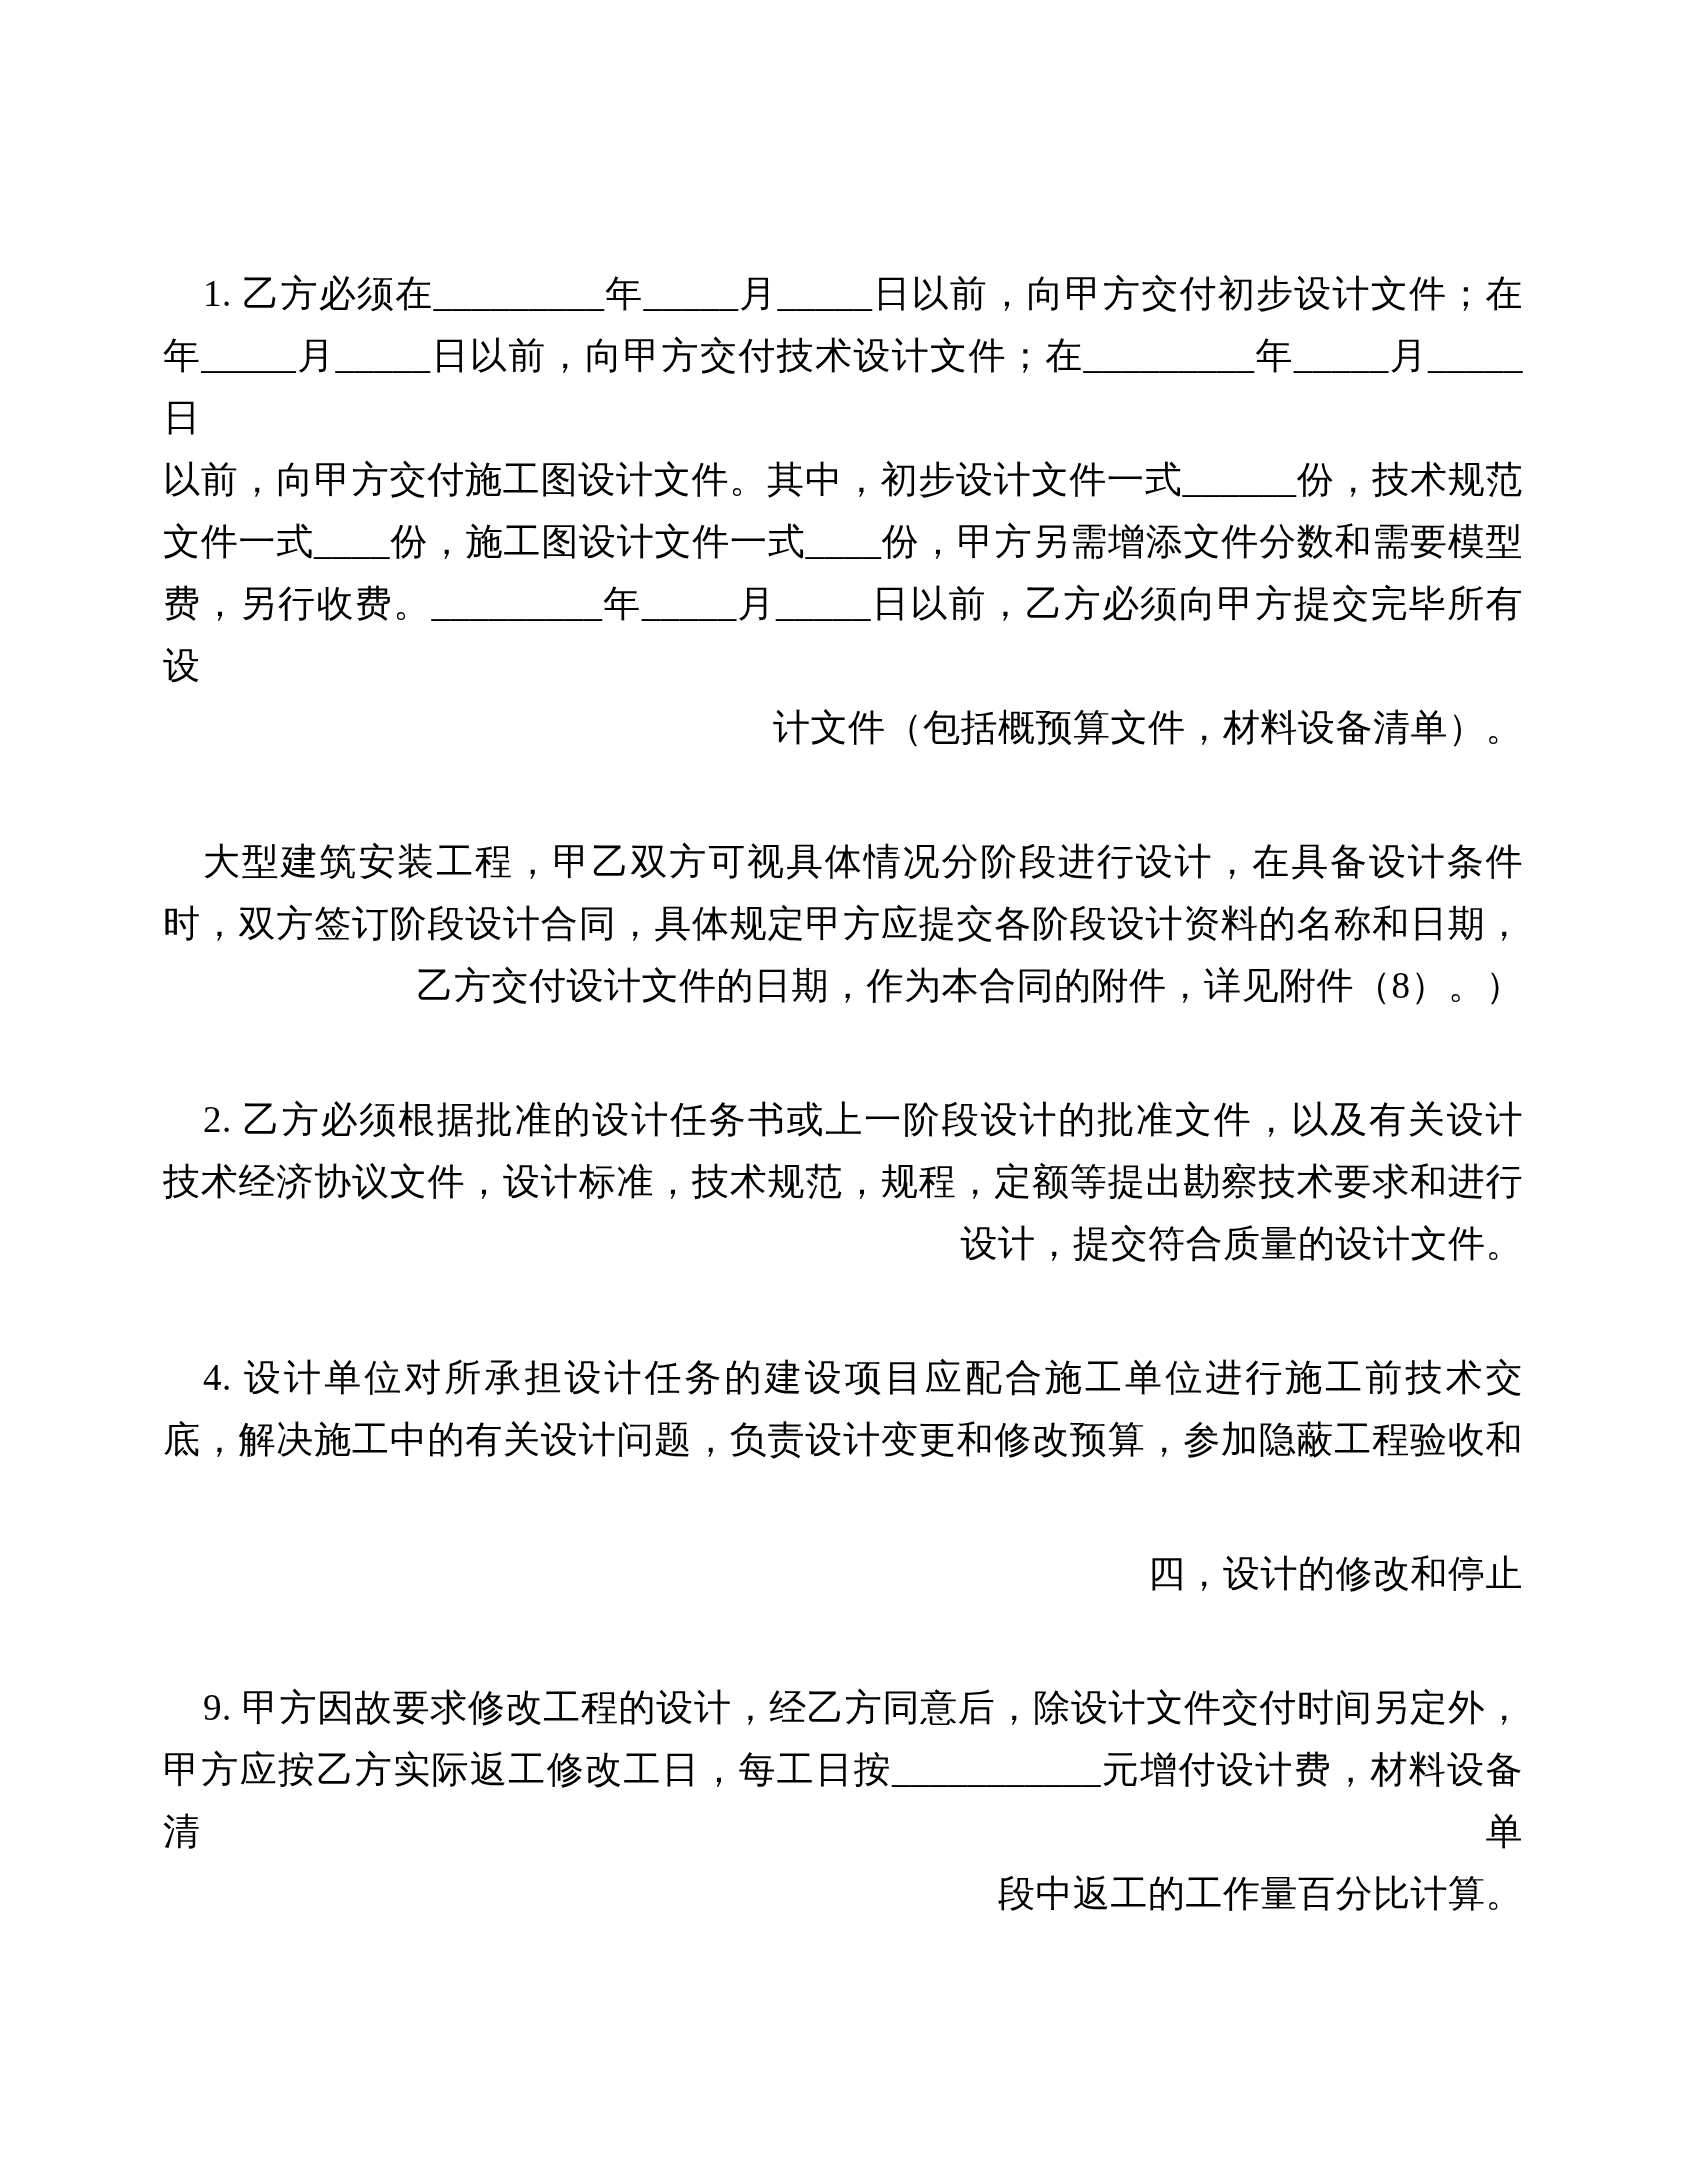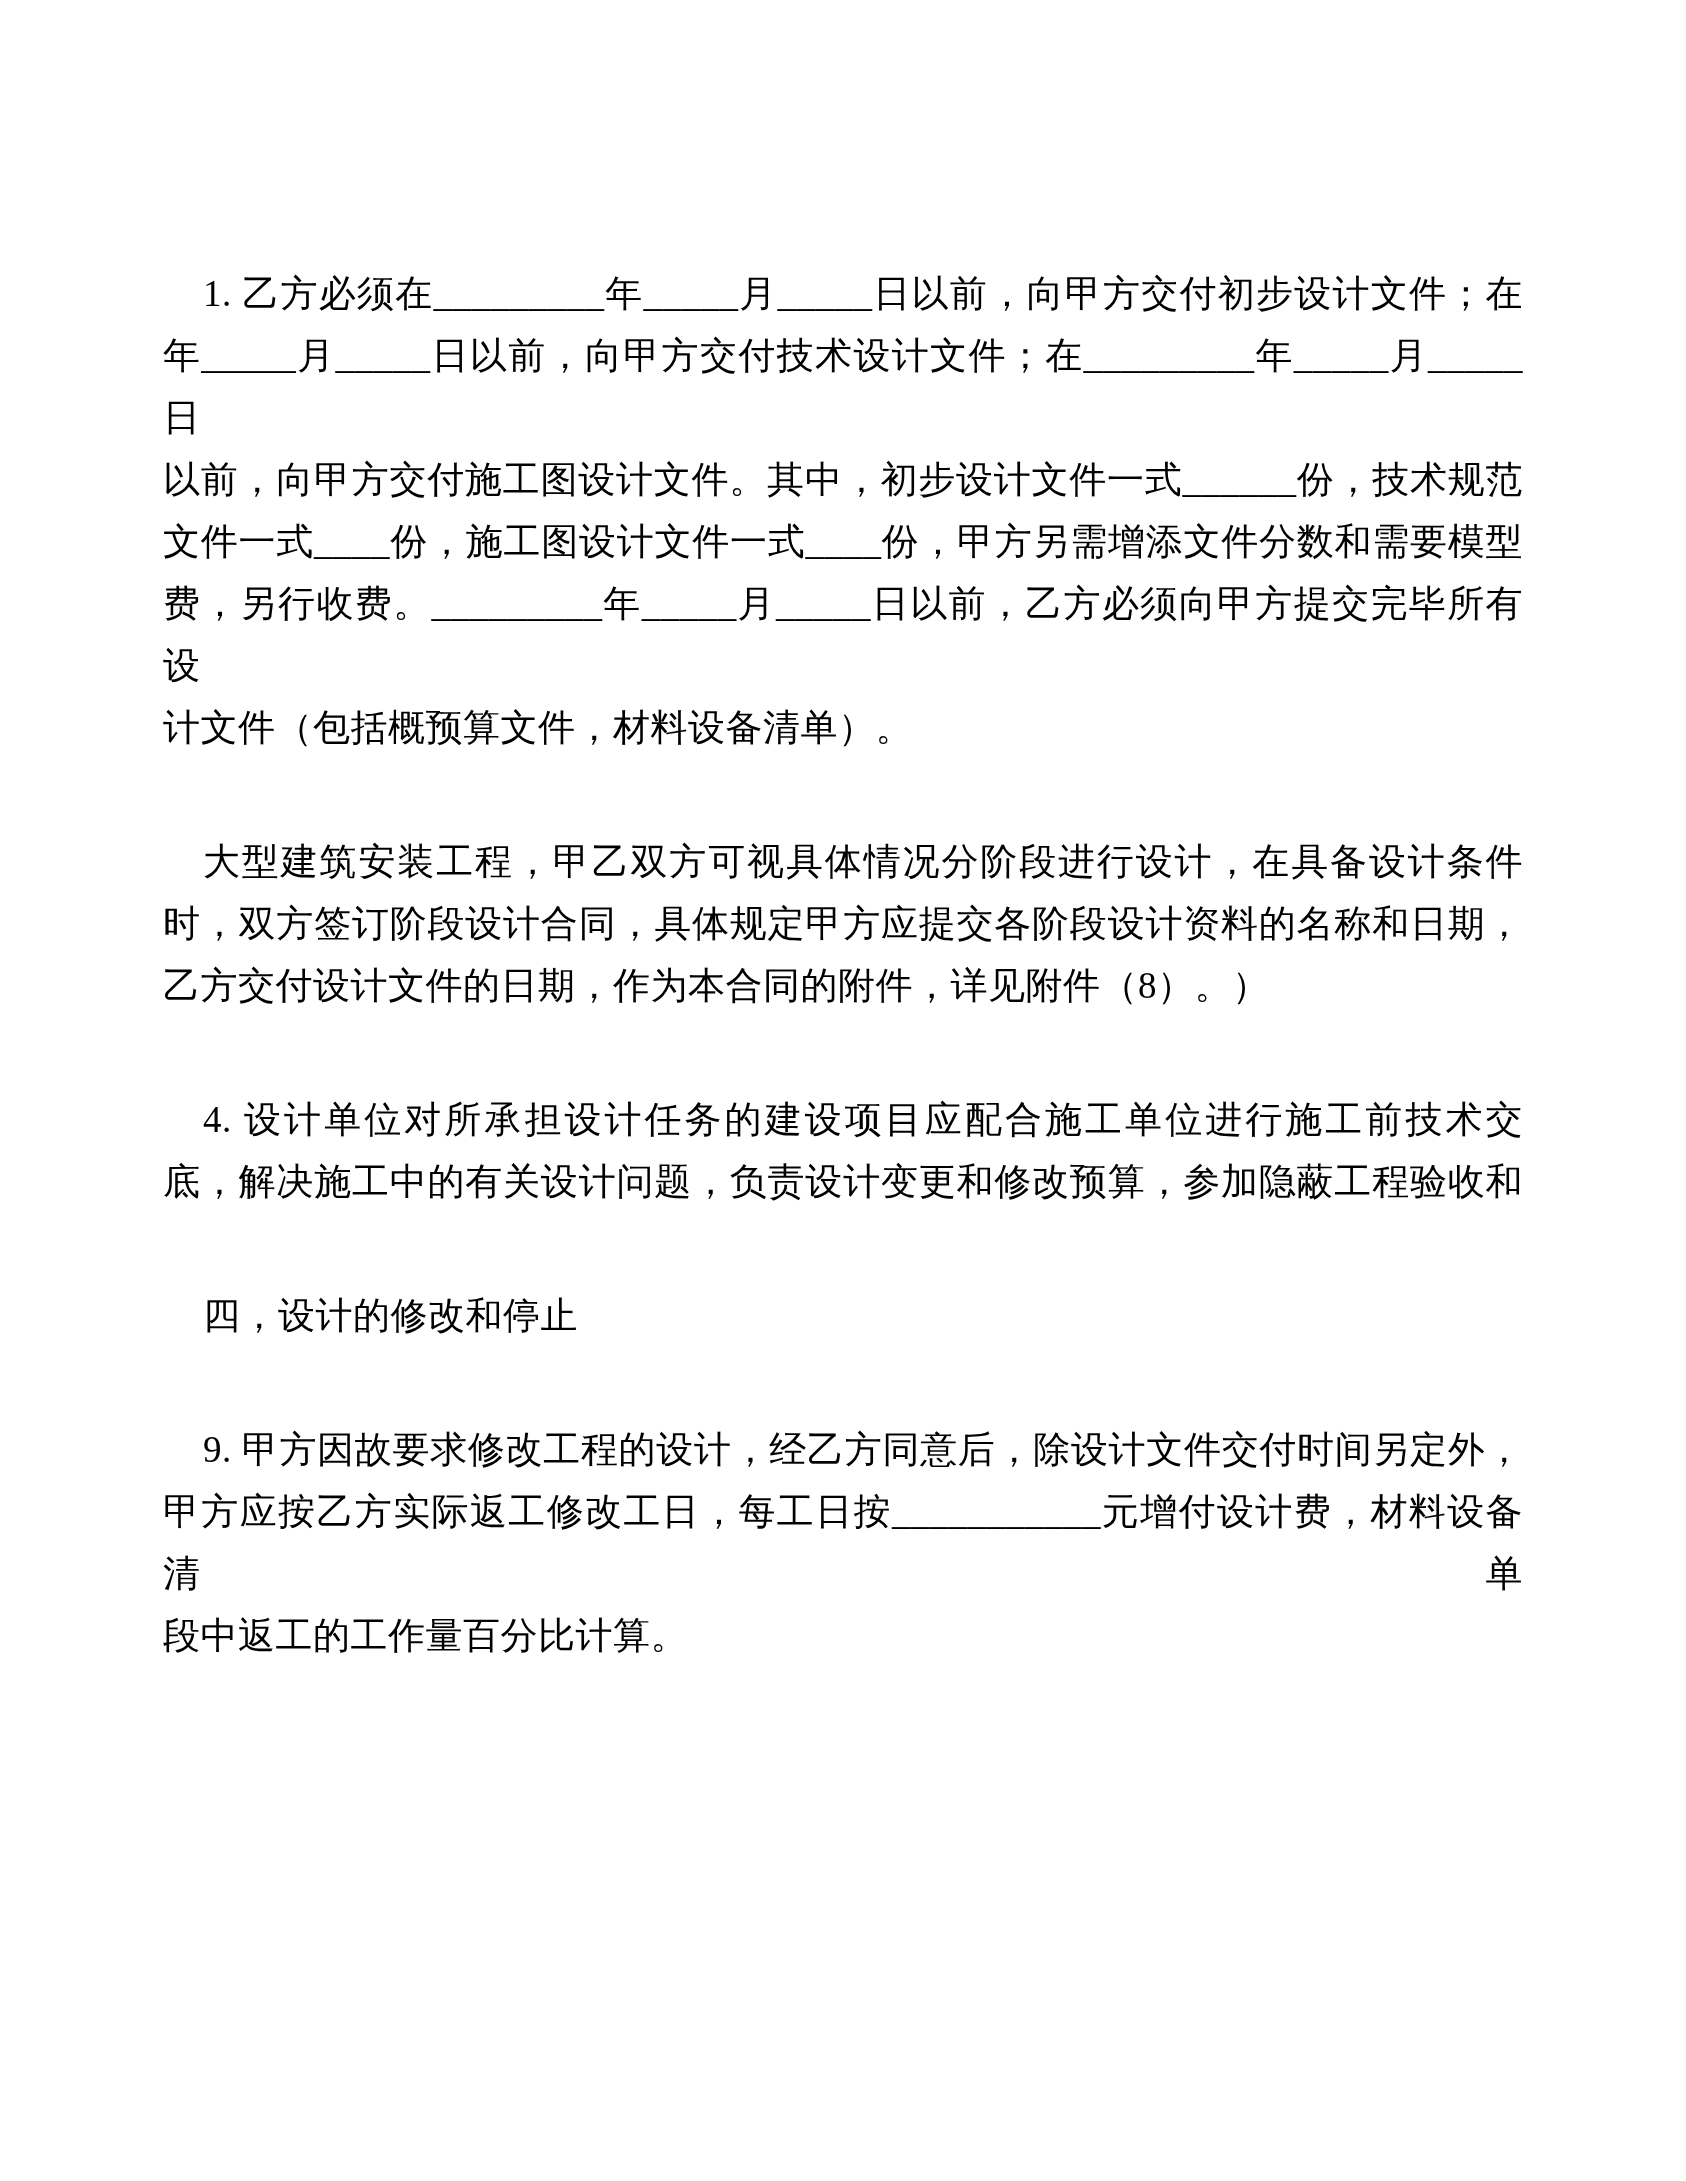--- a/index.html
+++ b/index.html
@@ -17,21 +17,21 @@
     font-family: "Liberation Serif", "DejaVu Serif", serif;
     font-size: 37px;
     color: #000000;
     overflow: hidden;
   }
   .paragraph {
     margin: 0 0 72px 0;
   }
   .line {
     line-height: 62px;
-    text-align: left;
+    text-align: right;
     letter-spacing: 0.5px;
   }
   .line.fill {
     text-align: justify;
     text-align-last: justify;
   }
   .line.indent {
     text-indent: 40px;
   }
 </style>
@@ -46,20 +46,25 @@
       <div class="line fill">文件一式____份，施工图设计文件一式____份，甲方另需增添文件分数和需要模型</div>
       <div class="line fill">费，另行收费。_________年_____月_____日以前，乙方必须向甲方提交完毕所有设</div>
       <div class="line">计文件（包括概预算文件，材料设备清单）。</div>
     </div>
     <div class="paragraph">
       <div class="line indent fill">大型建筑安装工程，甲乙双方可视具体情况分阶段进行设计，在具备设计条件</div>
       <div class="line fill">时，双方签订阶段设计合同，具体规定甲方应提交各阶段设计资料的名称和日期，</div>
       <div class="line">乙方交付设计文件的日期，作为本合同的附件，详见附件（8）。）</div>
     </div>
     <div class="paragraph">
+      <div class="line indent fill">2. 乙方必须根据批准的设计任务书或上一阶段设计的批准文件，以及有关设计</div>
+      <div class="line fill">技术经济协议文件，设计标准，技术规范，规程，定额等提出勘察技术要求和进行</div>
+      <div class="line">设计，提交符合质量的设计文件。</div>
+    </div>
+    <div class="paragraph">
       <div class="line indent fill">4. 设计单位对所承担设计任务的建设项目应配合施工单位进行施工前技术交</div>
       <div class="line fill">底，解决施工中的有关设计问题，负责设计变更和修改预算，参加隐蔽工程验收和</div>
     </div>
     <div class="paragraph">
       <div class="line indent">四，设计的修改和停止</div>
     </div>
     <div class="paragraph">
       <div class="line indent fill">9. 甲方因故要求修改工程的设计，经乙方同意后，除设计文件交付时间另定外，</div>
       <div class="line fill">甲方应按乙方实际返工修改工日，每工日按___________元增付设计费，材料设备清单</div>
       <div class="line">段中返工的工作量百分比计算。</div>

